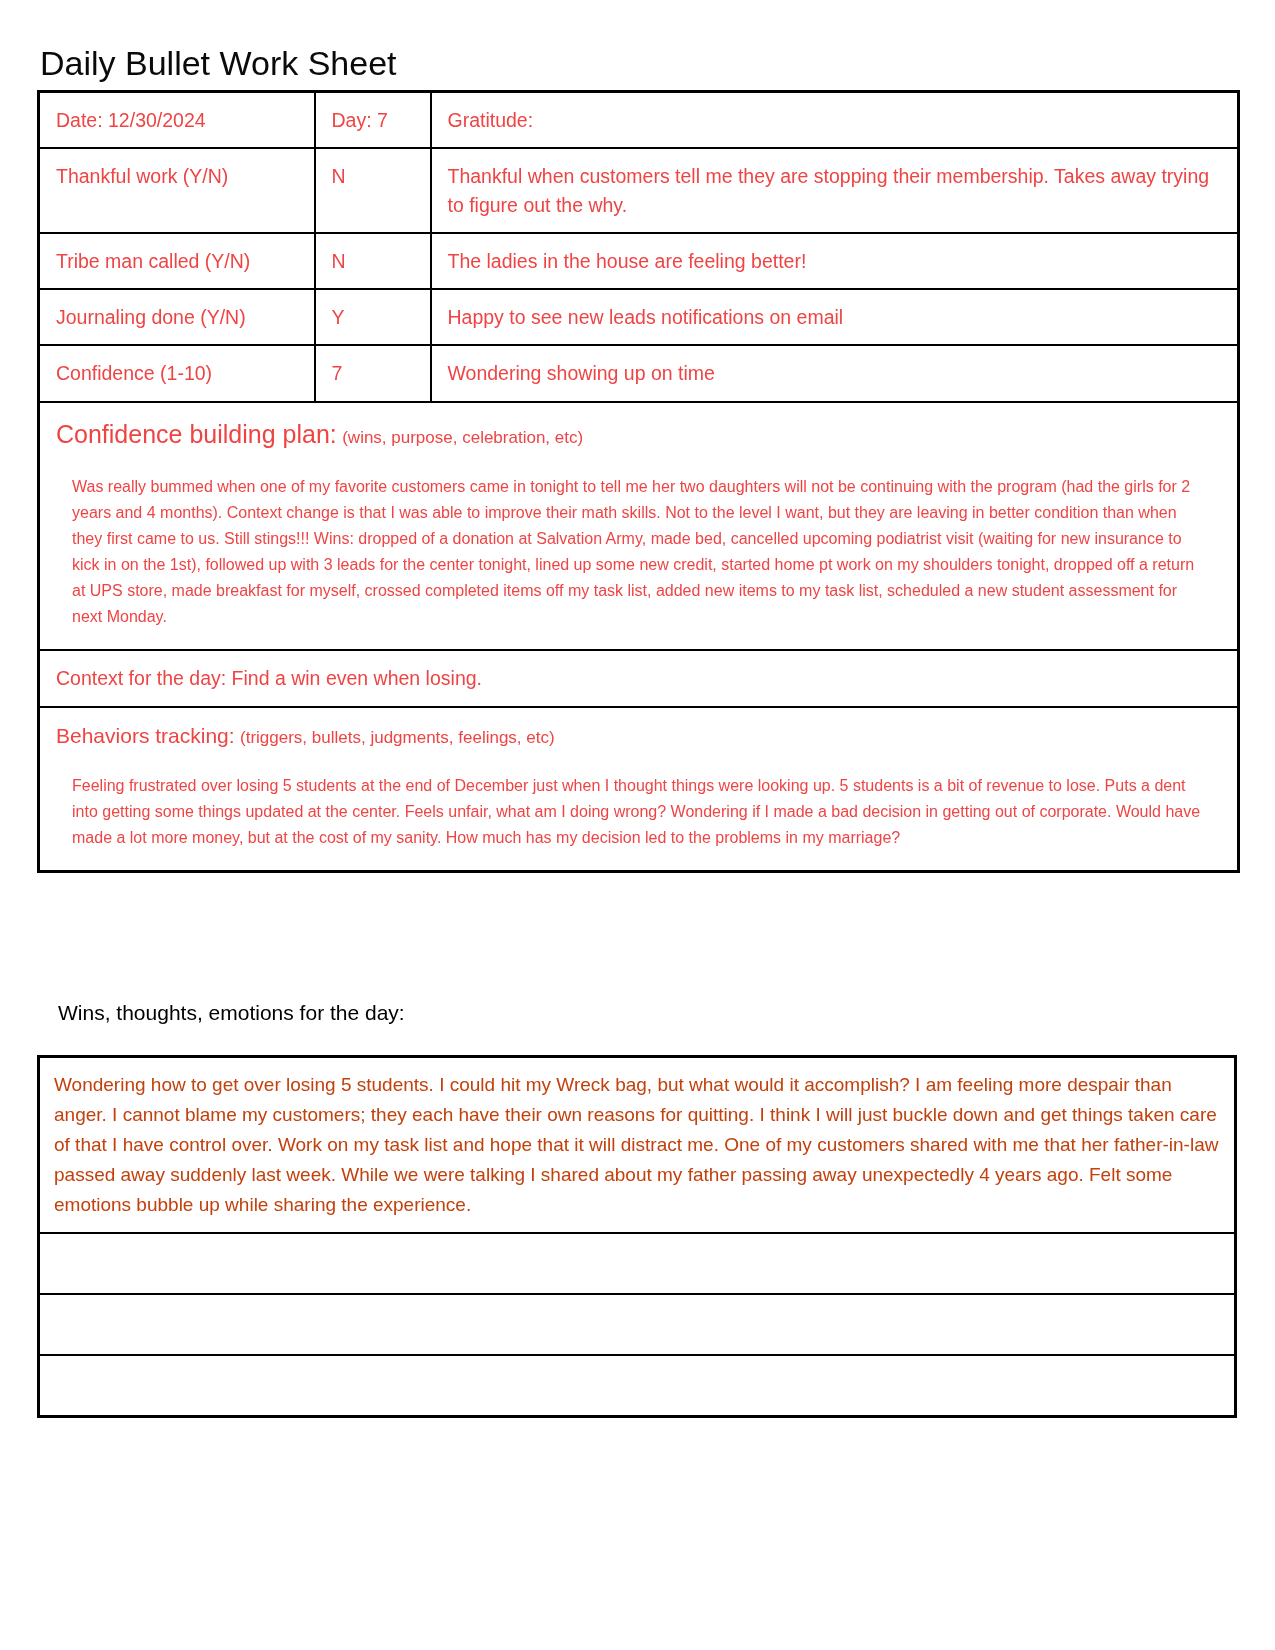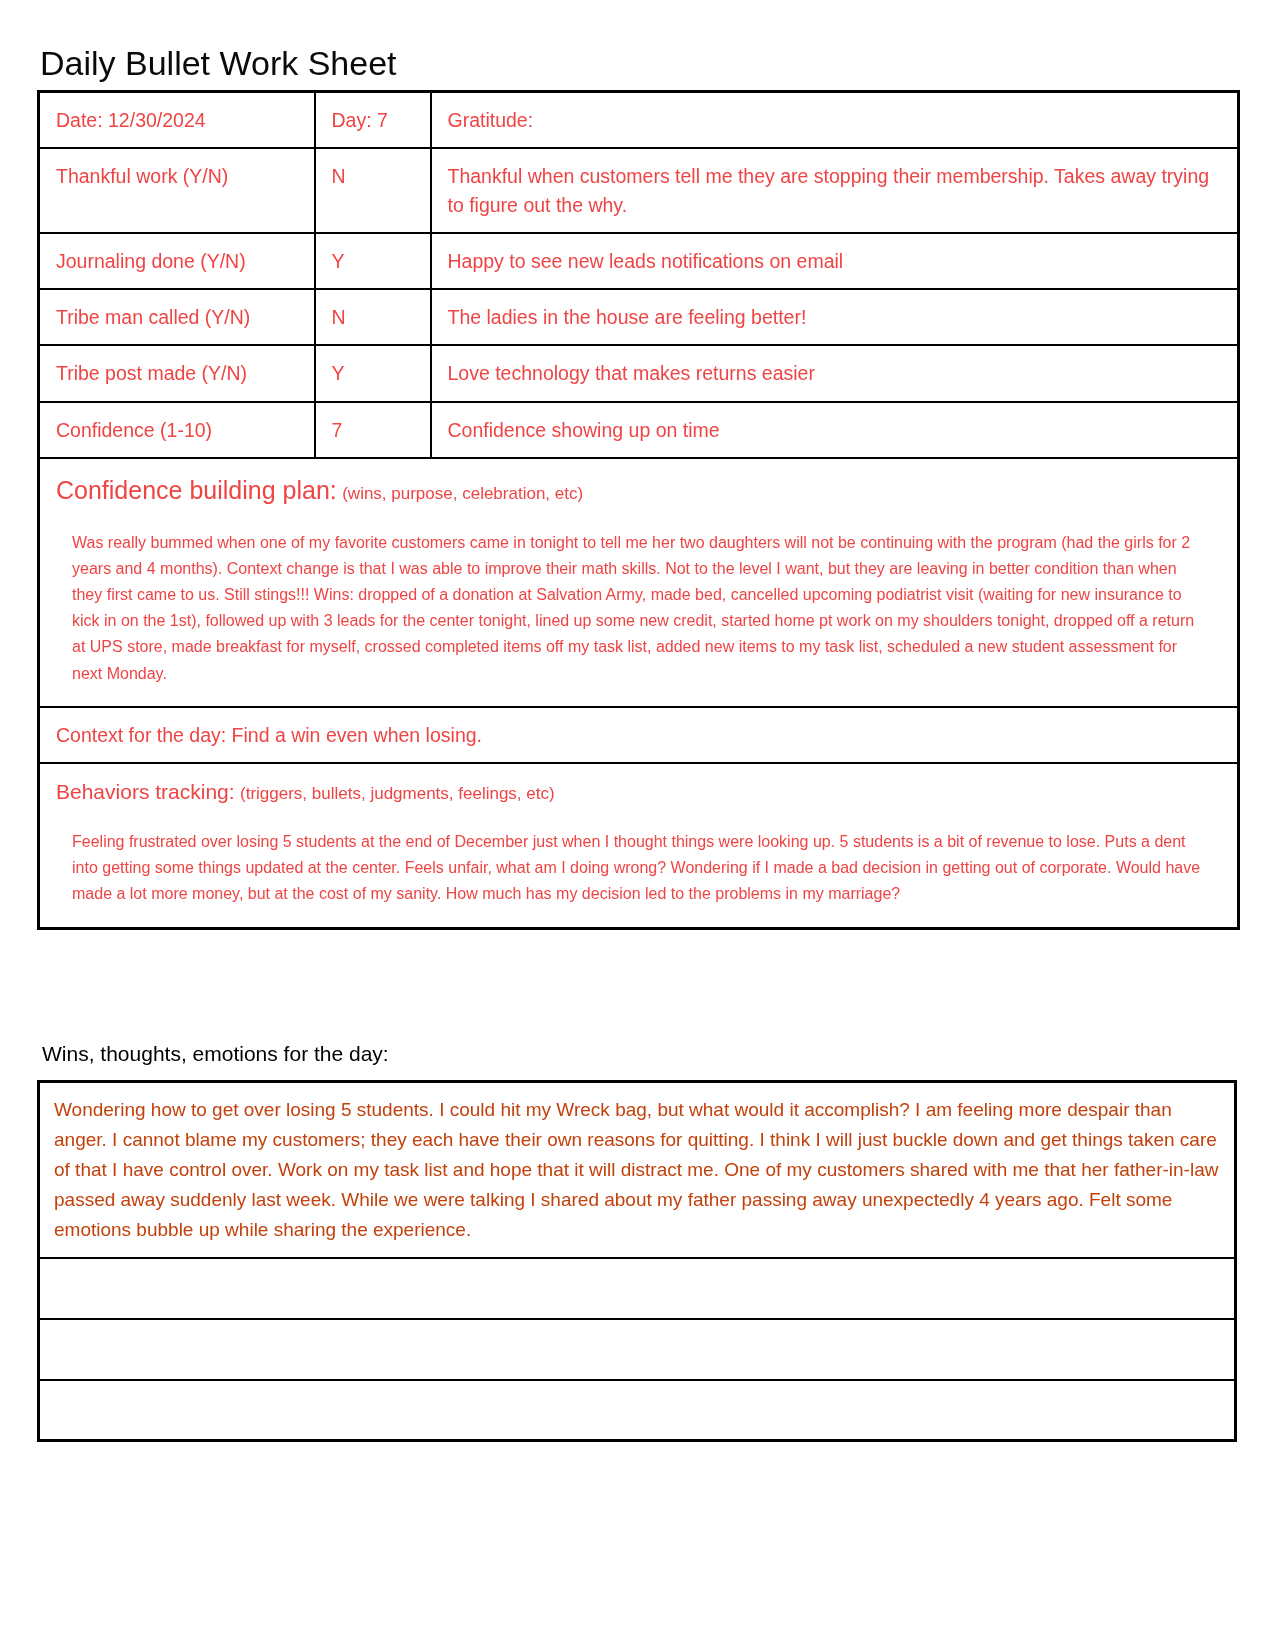--- a/index.html
+++ b/index.html
@@ -44,21 +44,21 @@
     margin: 22px 0 6px 16px;
     font-size: 16px;
     line-height: 1.63;
     padding-right: 10px;
   }
   td.plan-cell { padding: 15px 16px 16px 16px; }
   td.context-cell { padding: 13px 16px; font-size: 20px; }
   td.behaviors-cell { padding: 13px 16px 16px 16px; }
   .wins-heading {
     font-size: 21px;
-    margin: 0;
+    margin: 16px;
     padding: 112px 0 14px 42px;
     font-weight: 400;
   }
   table.wins {
     border-collapse: collapse;
     table-layout: fixed;
     width: 1200px;
     margin-left: 37px;
     border: 3px solid #000;
   }
@@ -90,38 +90,33 @@
       <td>Date: 12/30/2024</td>
       <td>Day: 7</td>
       <td>Gratitude:</td>
     </tr>
     <tr>
       <td>Thankful work (Y/N)</td>
       <td>N</td>
       <td class="gratitude-cell">Thankful when customers tell me they are stopping their membership. Takes away trying to figure out the why.</td>
     </tr>
     <tr>
+      <td>Tribe man called (Y/N)</td>
+      <td>N</td>
+      <td class="gratitude-cell">The ladies in the house are feeling better!</td>
+    </tr>
+    <tr>
       <td>Journaling done (Y/N)</td>
       <td>Y</td>
       <td class="gratitude-cell">Happy to see new leads notifications on email</td>
     </tr>
     <tr>
-      <td>Tribe man called (Y/N)</td>
-      <td>N</td>
-      <td class="gratitude-cell">The ladies in the house are feeling better!</td>
-    </tr>
-    <tr>
-      <td>Tribe post made (Y/N)</td>
-      <td>Y</td>
-      <td class="gratitude-cell">Love technology that makes returns easier</td>
-    </tr>
-    <tr>
       <td>Confidence (1-10)</td>
       <td>7</td>
-      <td class="gratitude-cell">Confidence showing up on time</td>
+      <td class="gratitude-cell">Wondering showing up on time</td>
     </tr>
     <tr>
       <td class="plan-cell" colspan="3">
         <span class="section-heading-lg">Confidence building plan:</span>
         <span class="heading-note">(wins, purpose, celebration, etc)</span>
         <p class="cell-para">Was really bummed when one of my favorite customers came in tonight to tell me her two daughters will not be continuing with the program (had the girls for 2 years and 4 months). Context change is that I was able to improve their math skills. Not to the level I want, but they are leaving in better condition than when they first came to us. Still stings!!!  Wins: dropped of a donation at Salvation Army, made bed, cancelled upcoming  podiatrist visit (waiting for new insurance to kick in on the 1st), followed up with 3 leads for the center tonight, lined up some new credit, started home pt work on my shoulders tonight, dropped off a return at UPS store, made breakfast for myself, crossed completed items off my task list, added new items to my task list, scheduled a new student assessment for next Monday.</p>
       </td>
     </tr>
     <tr>
       <td class="context-cell" colspan="3">Context for the day: Find a win even when losing.</td>

